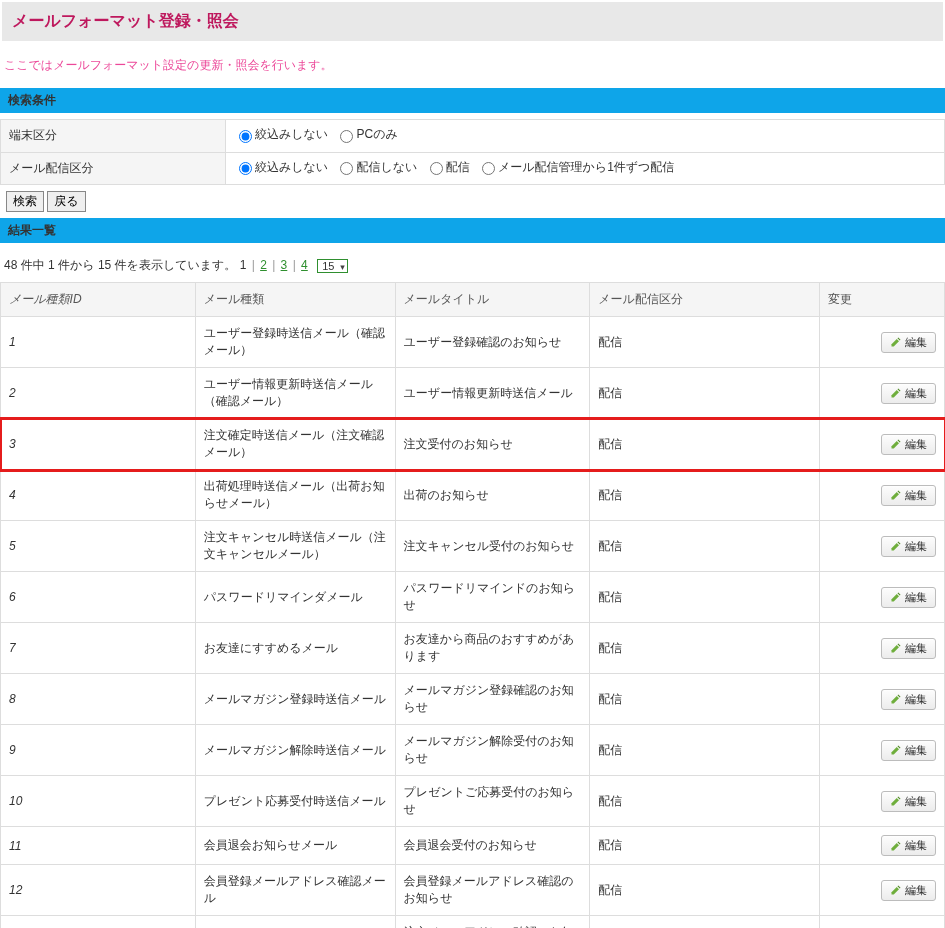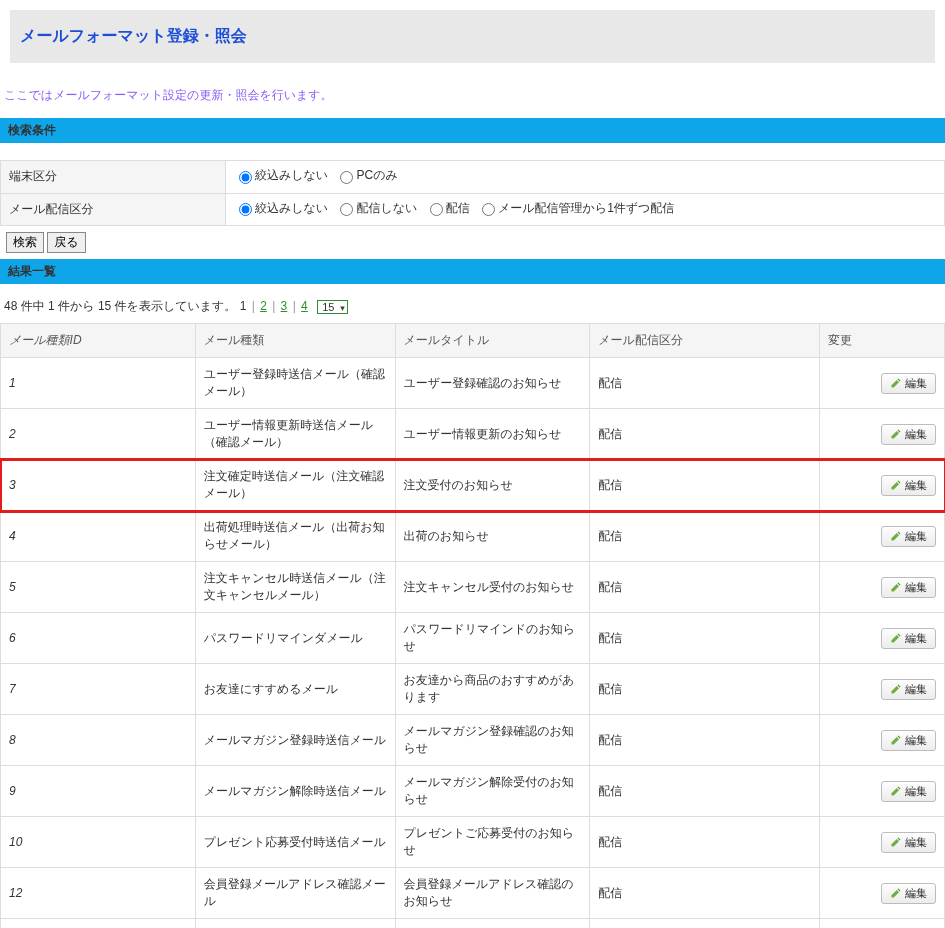--- a/index.html
+++ b/index.html
@@ -9,40 +9,40 @@
     font-family: "Hiragino Kaku Gothic Pro", "Meiryo", sans-serif;
     font-size: 12px;
     color: #333;
     background: #fff;
     width: 945px;
   }
   .page-title {
     background: #e8e8e8;
     font-size: 16px;
     font-weight: bold;
-    color: #1d4ed8;
-    padding: 16px 10px;
-    margin: 10px;
+    color: #be185d;
+    padding: 9px 10px;
+    margin: 2px;
   }
   .description {
     padding: 14px 4px;
     font-size: 12px;
-    color: #8b5cf6;
+    color: #ec4899;
   }
   .section-bar {
     background: #0ea5e9;
     color: #333;
     font-weight: bold;
     font-size: 12px;
     padding: 4px 8px;
   }
   .cond-table {
     width: 100%;
     border-collapse: collapse;
-    margin-top: 17px;
+    margin-top: 6px;
   }
   .cond-table td {
     border: 1px solid #ddd;
     padding: 6px 8px;
     font-size: 12px;
     vertical-align: middle;
   }
   .cond-table td.label {
     background: #f5f5f5;
     width: 225px;
@@ -221,21 +221,21 @@
             <svg viewBox="0 0 16 16">
               <path fill="#6fae3c" d="M2 11l7-7 3 3-7 7H2v-3z"></path>
               <path fill="#4e8a22" d="M10 3l1-1 3 3-1 1-3-3z"></path>
             </svg>
             <span>編集</span>
           </span></td>
       </tr>
       <tr>
         <td class="col-id">2</td>
         <td class="col-type">ユーザー情報更新時送信メール（確認メール）</td>
-        <td class="col-title">ユーザー情報更新のお知らせ</td>
+        <td class="col-title">ユーザー情報更新時送信メール</td>
         <td class="col-dist">配信</td>
         <td class="col-edit"><span class="edit-btn">
             <svg viewBox="0 0 16 16">
               <path fill="#6fae3c" d="M2 11l7-7 3 3-7 7H2v-3z"></path>
               <path fill="#4e8a22" d="M10 3l1-1 3 3-1 1-3-3z"></path>
             </svg>
             <span>編集</span>
           </span></td>
       </tr>
       <tr class="highlight">
@@ -336,20 +336,33 @@
         <td class="col-dist">配信</td>
         <td class="col-edit"><span class="edit-btn">
             <svg viewBox="0 0 16 16">
               <path fill="#6fae3c" d="M2 11l7-7 3 3-7 7H2v-3z"></path>
               <path fill="#4e8a22" d="M10 3l1-1 3 3-1 1-3-3z"></path>
             </svg>
             <span>編集</span>
           </span></td>
       </tr>
       <tr>
+        <td class="col-id">11</td>
+        <td class="col-type">会員退会お知らせメール</td>
+        <td class="col-title">会員退会受付のお知らせ</td>
+        <td class="col-dist">配信</td>
+        <td class="col-edit"><span class="edit-btn">
+            <svg viewBox="0 0 16 16">
+              <path fill="#6fae3c" d="M2 11l7-7 3 3-7 7H2v-3z"></path>
+              <path fill="#4e8a22" d="M10 3l1-1 3 3-1 1-3-3z"></path>
+            </svg>
+            <span>編集</span>
+          </span></td>
+      </tr>
+      <tr>
         <td class="col-id">12</td>
         <td class="col-type">会員登録メールアドレス確認メール</td>
         <td class="col-title">会員登録メールアドレス確認のお知らせ</td>
         <td class="col-dist">配信</td>
         <td class="col-edit"><span class="edit-btn">
             <svg viewBox="0 0 16 16">
               <path fill="#6fae3c" d="M2 11l7-7 3 3-7 7H2v-3z"></path>
               <path fill="#4e8a22" d="M10 3l1-1 3 3-1 1-3-3z"></path>
             </svg>
             <span>編集</span>

